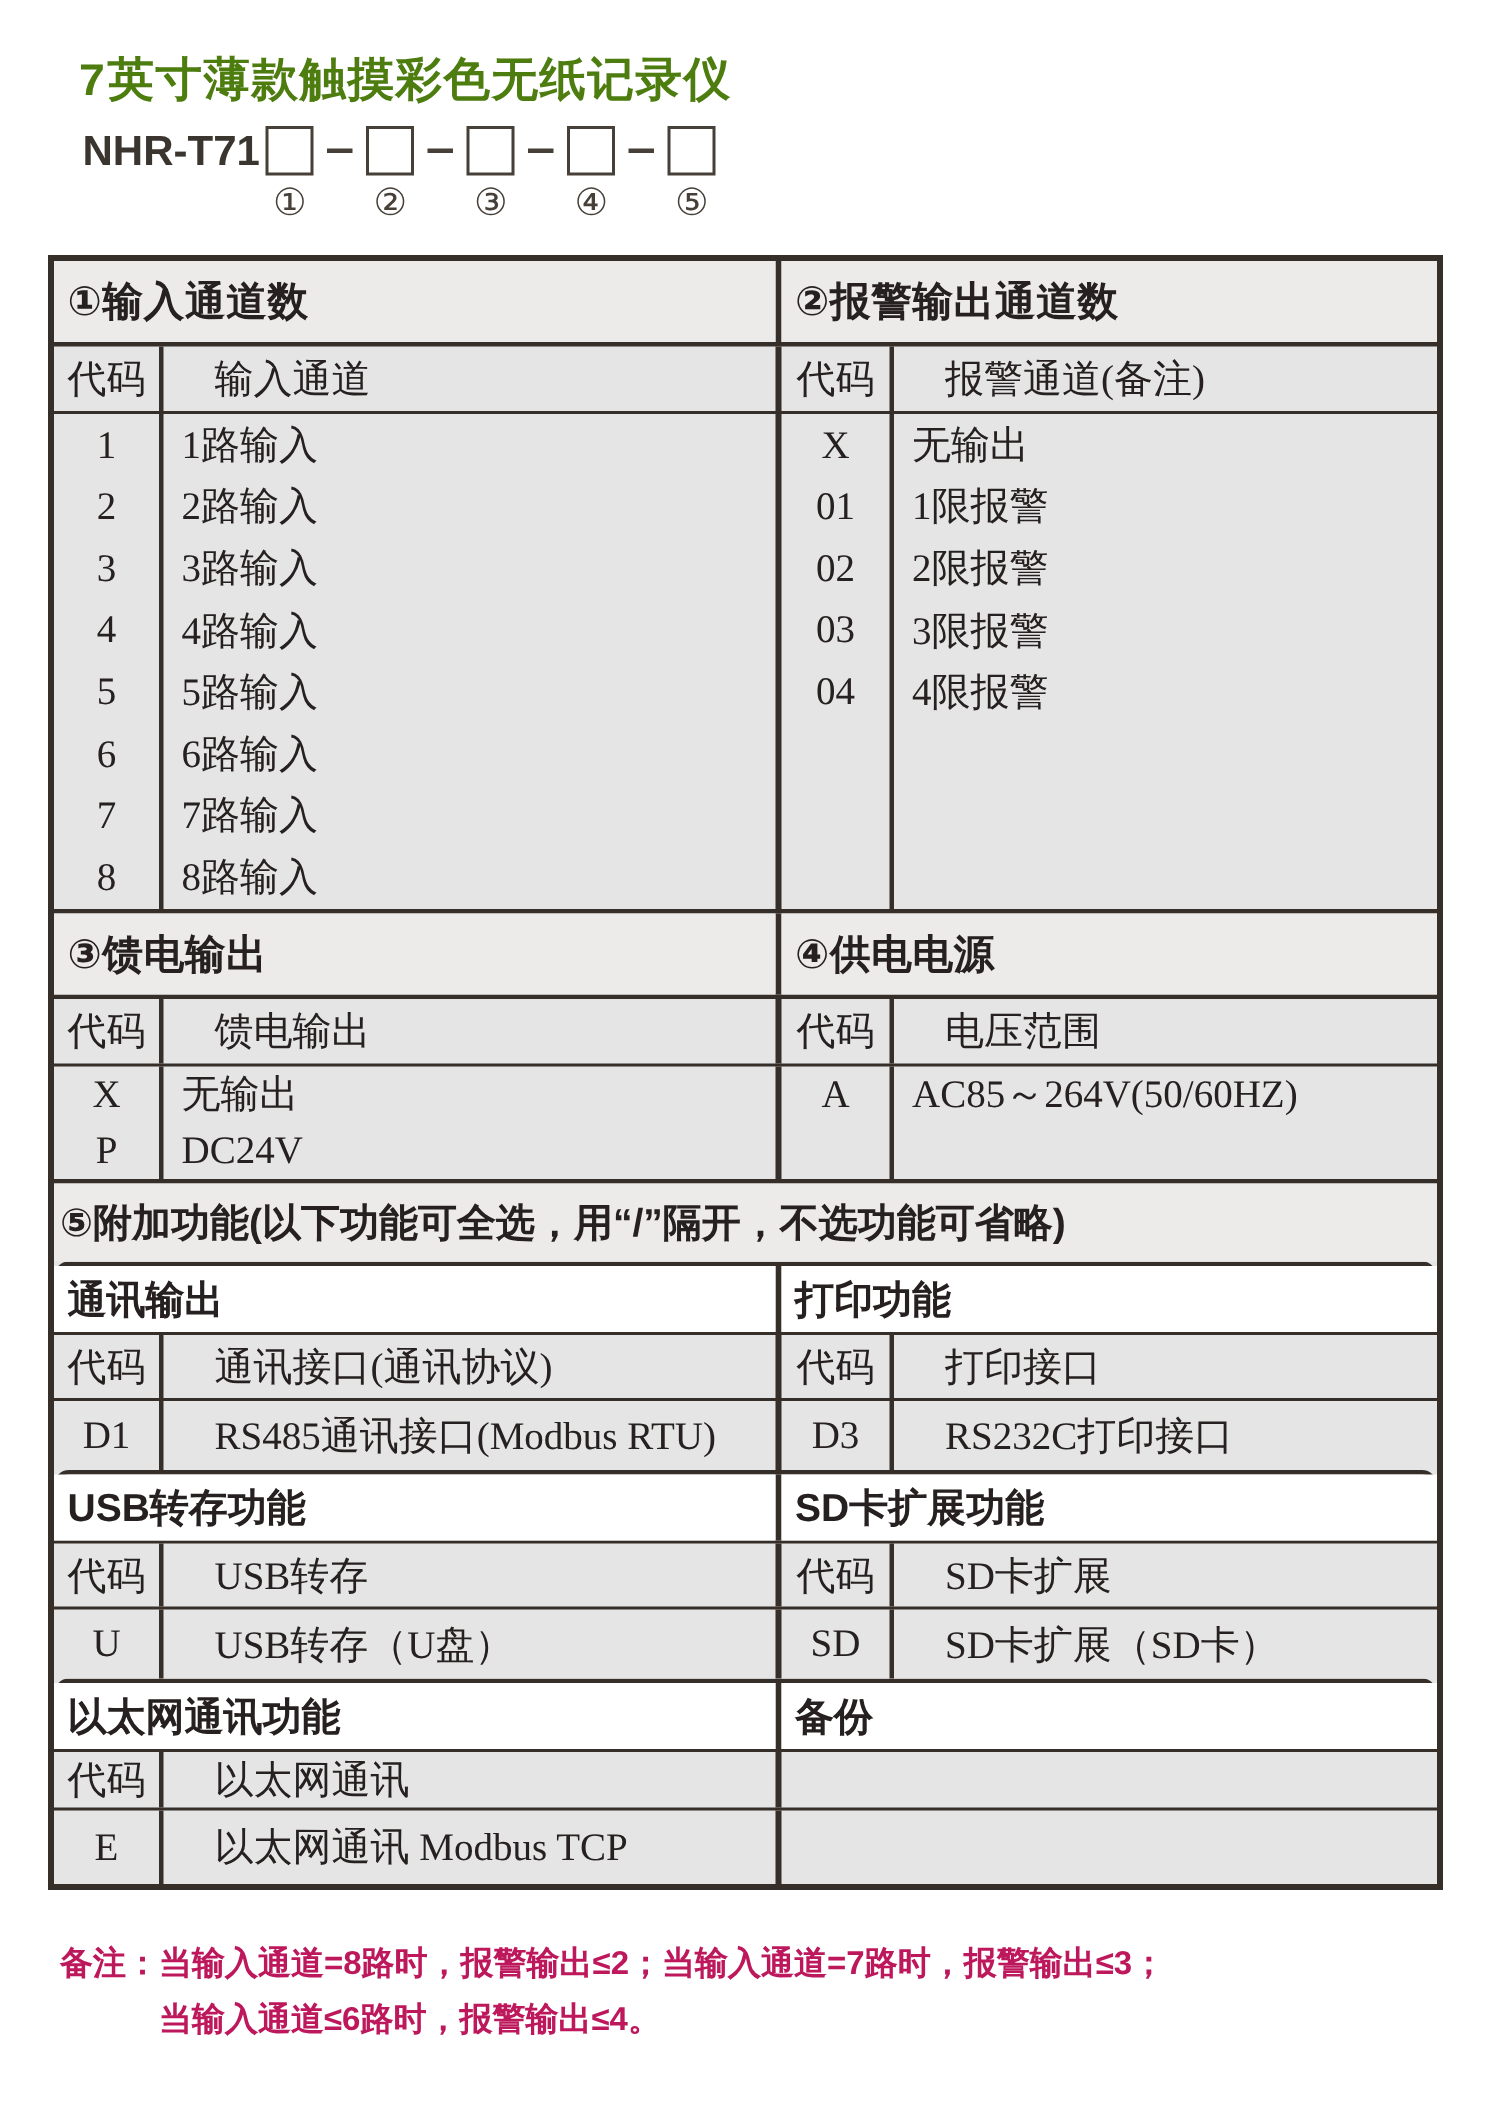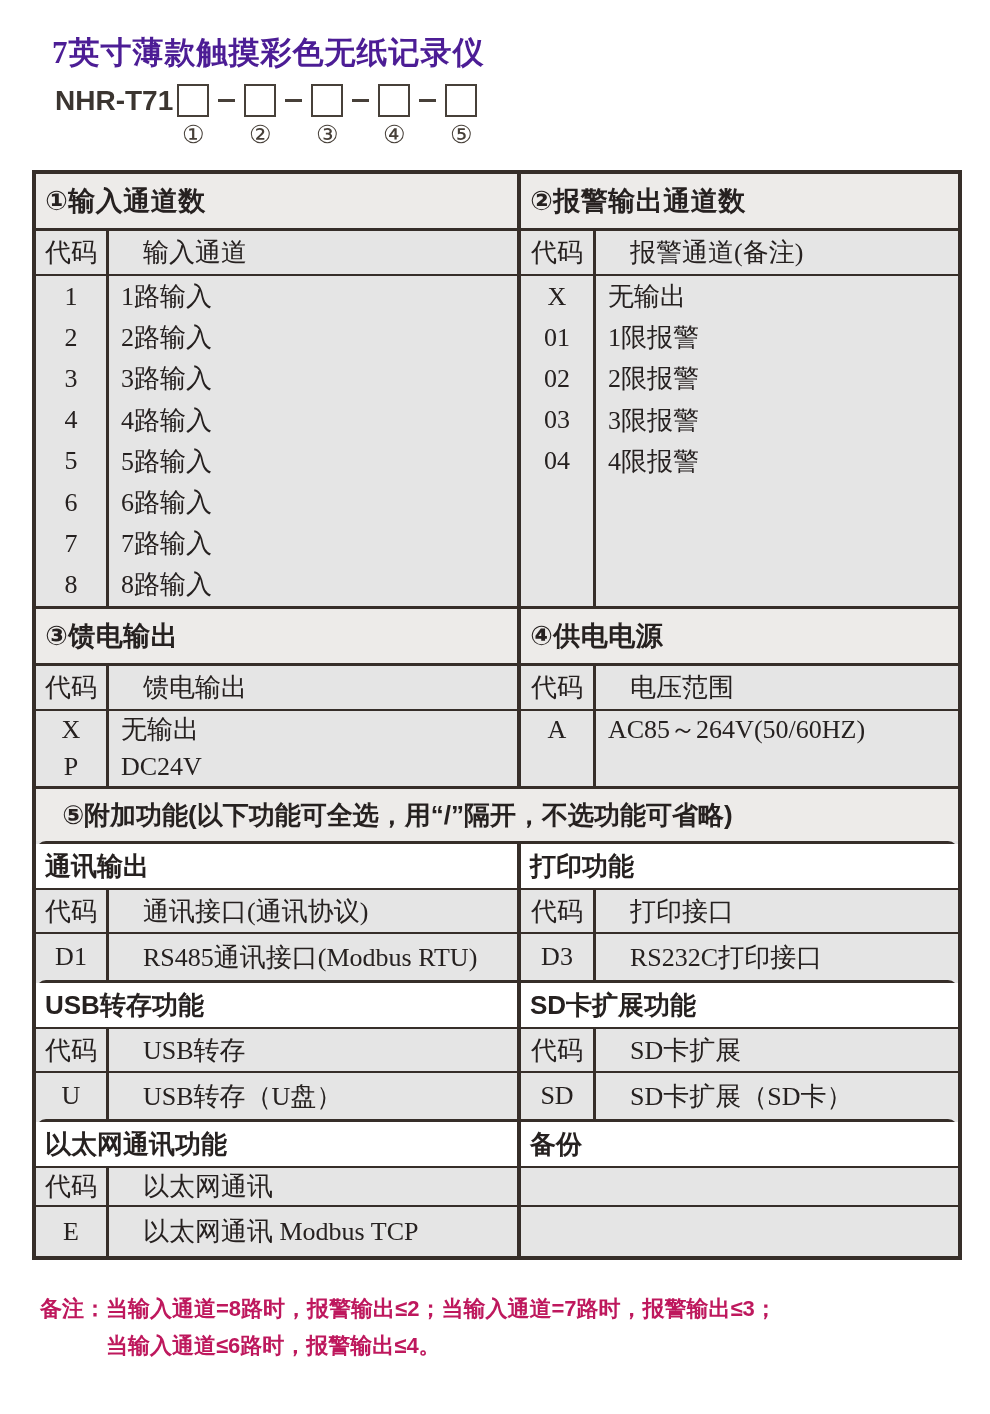--- a/index.html
+++ b/index.html
@@ -17,22 +17,22 @@
   .canvas{
     position:relative;
     width:990px;height:1414px;
     background:#ffffff;
     overflow:hidden;
   }
 
   
   .title{
     position:absolute;left:52px;top:32px;
-    font-family:Liberation Serif, serif;
-    font-weight:bold;font-size:31px;letter-spacing:1px;color:#4c1d95;
+    font-family:Liberation Mono, monospace;
+    font-weight:bold;font-size:31px;letter-spacing:1px;color:#4d7c0f;
   }
   .model-line{
     position:absolute;left:55px;top:84px;
     display:flex;align-items:flex-start;
   }
   .model-prefix{
     font-family:"Liberation Sans","DejaVu Sans",sans-serif;
     font-weight:bold;font-size:28px;letter-spacing:0px;color:#3b3530;
     line-height:34px;margin-right:4px;
   }
@@ -74,21 +74,21 @@
   .r-colhdrE{height:37px;}
   .r-dataE  {height:49px;}
 
   .sh{
     flex:1;display:flex;align-items:center;padding-left:9px;
     background:var(--hdrbg);
     font-family:"Liberation Sans","DejaVu Sans",sans-serif;
     font-weight:bold;font-size:27px;letter-spacing:0.5px;
   }
   .sec5hdr{
-    display:flex;align-items:center;padding-left:26px;width:100%;
+    display:flex;align-items:center;padding-left:4px;width:100%;
     background:var(--hdrbg);
     font-family:"Liberation Sans","DejaVu Sans",sans-serif;
     font-weight:bold;font-size:26px;
   }
   .subh{
     flex:1;display:flex;align-items:center;padding-left:9px;background:#fff;
     font-family:"Liberation Sans","DejaVu Sans",sans-serif;
     font-weight:bold;font-size:26px;
   }
   .cd{width:70px;border-right:3px solid var(--bd);display:flex;align-items:center;justify-content:center;font-size:26px;}

